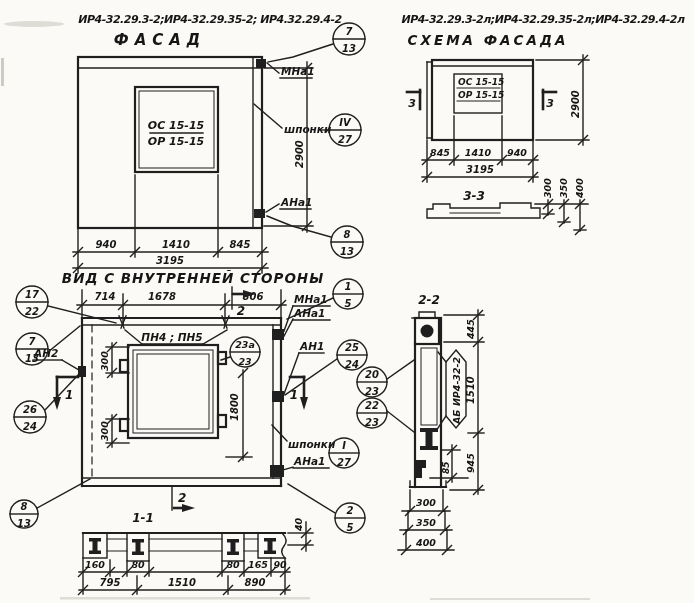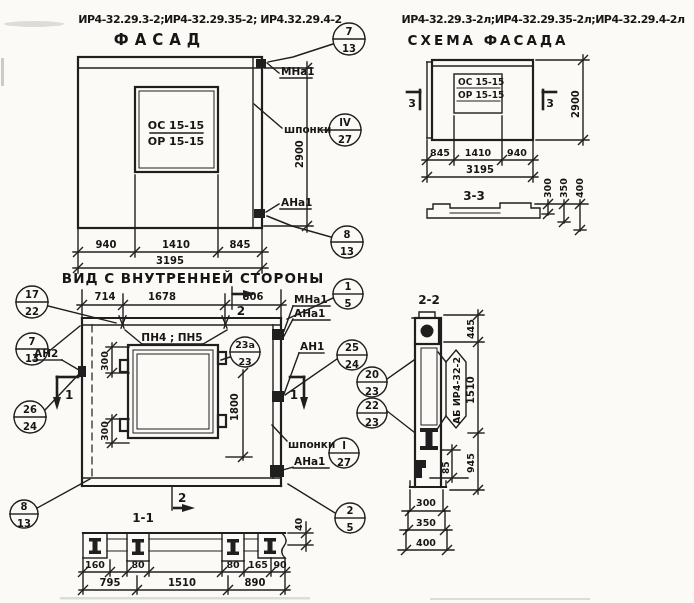--- a/index.html
+++ b/index.html
@@ -1,17 +1,17 @@
 <!DOCTYPE html>
 <html><head>
 <meta charset="utf-8">
 <style>
   html,body{margin:0;padding:0;background:#e8e8e4;}
   #sheet{position:relative;width:694px;height:603px;background:#fbfaf6;overflow:hidden;
-         font-family:"DejaVu Sans",sans-serif;}
+         font-family:"DejaVu Sans",sans-serif;font-style:italic;}
   svg{position:absolute;left:0;top:0;}
   svg line, svg rect, svg path, svg circle, svg polyline{stroke:#1f1f1f;fill:none;stroke-width:1.4;stroke-linecap:square;}
   .sw2{stroke-width:2.2;}
   .sw1{stroke-width:1;}
   .thk{stroke-width:2.6;}
   .ink{fill:#1f1f1f;stroke:none;}
   .dash{stroke-dasharray:7 5;stroke-width:1.2;}
   .smudge{stroke:none;fill:#b9b7b0;opacity:.45;}
   text{font-family:"DejaVu Sans",sans-serif;font-weight:bold;fill:#161616;stroke:none;}
   .t9{font-size:9px;}  .t95{font-size:9.5px;} .t10{font-size:10px;} .t105{font-size:10.5px;}

